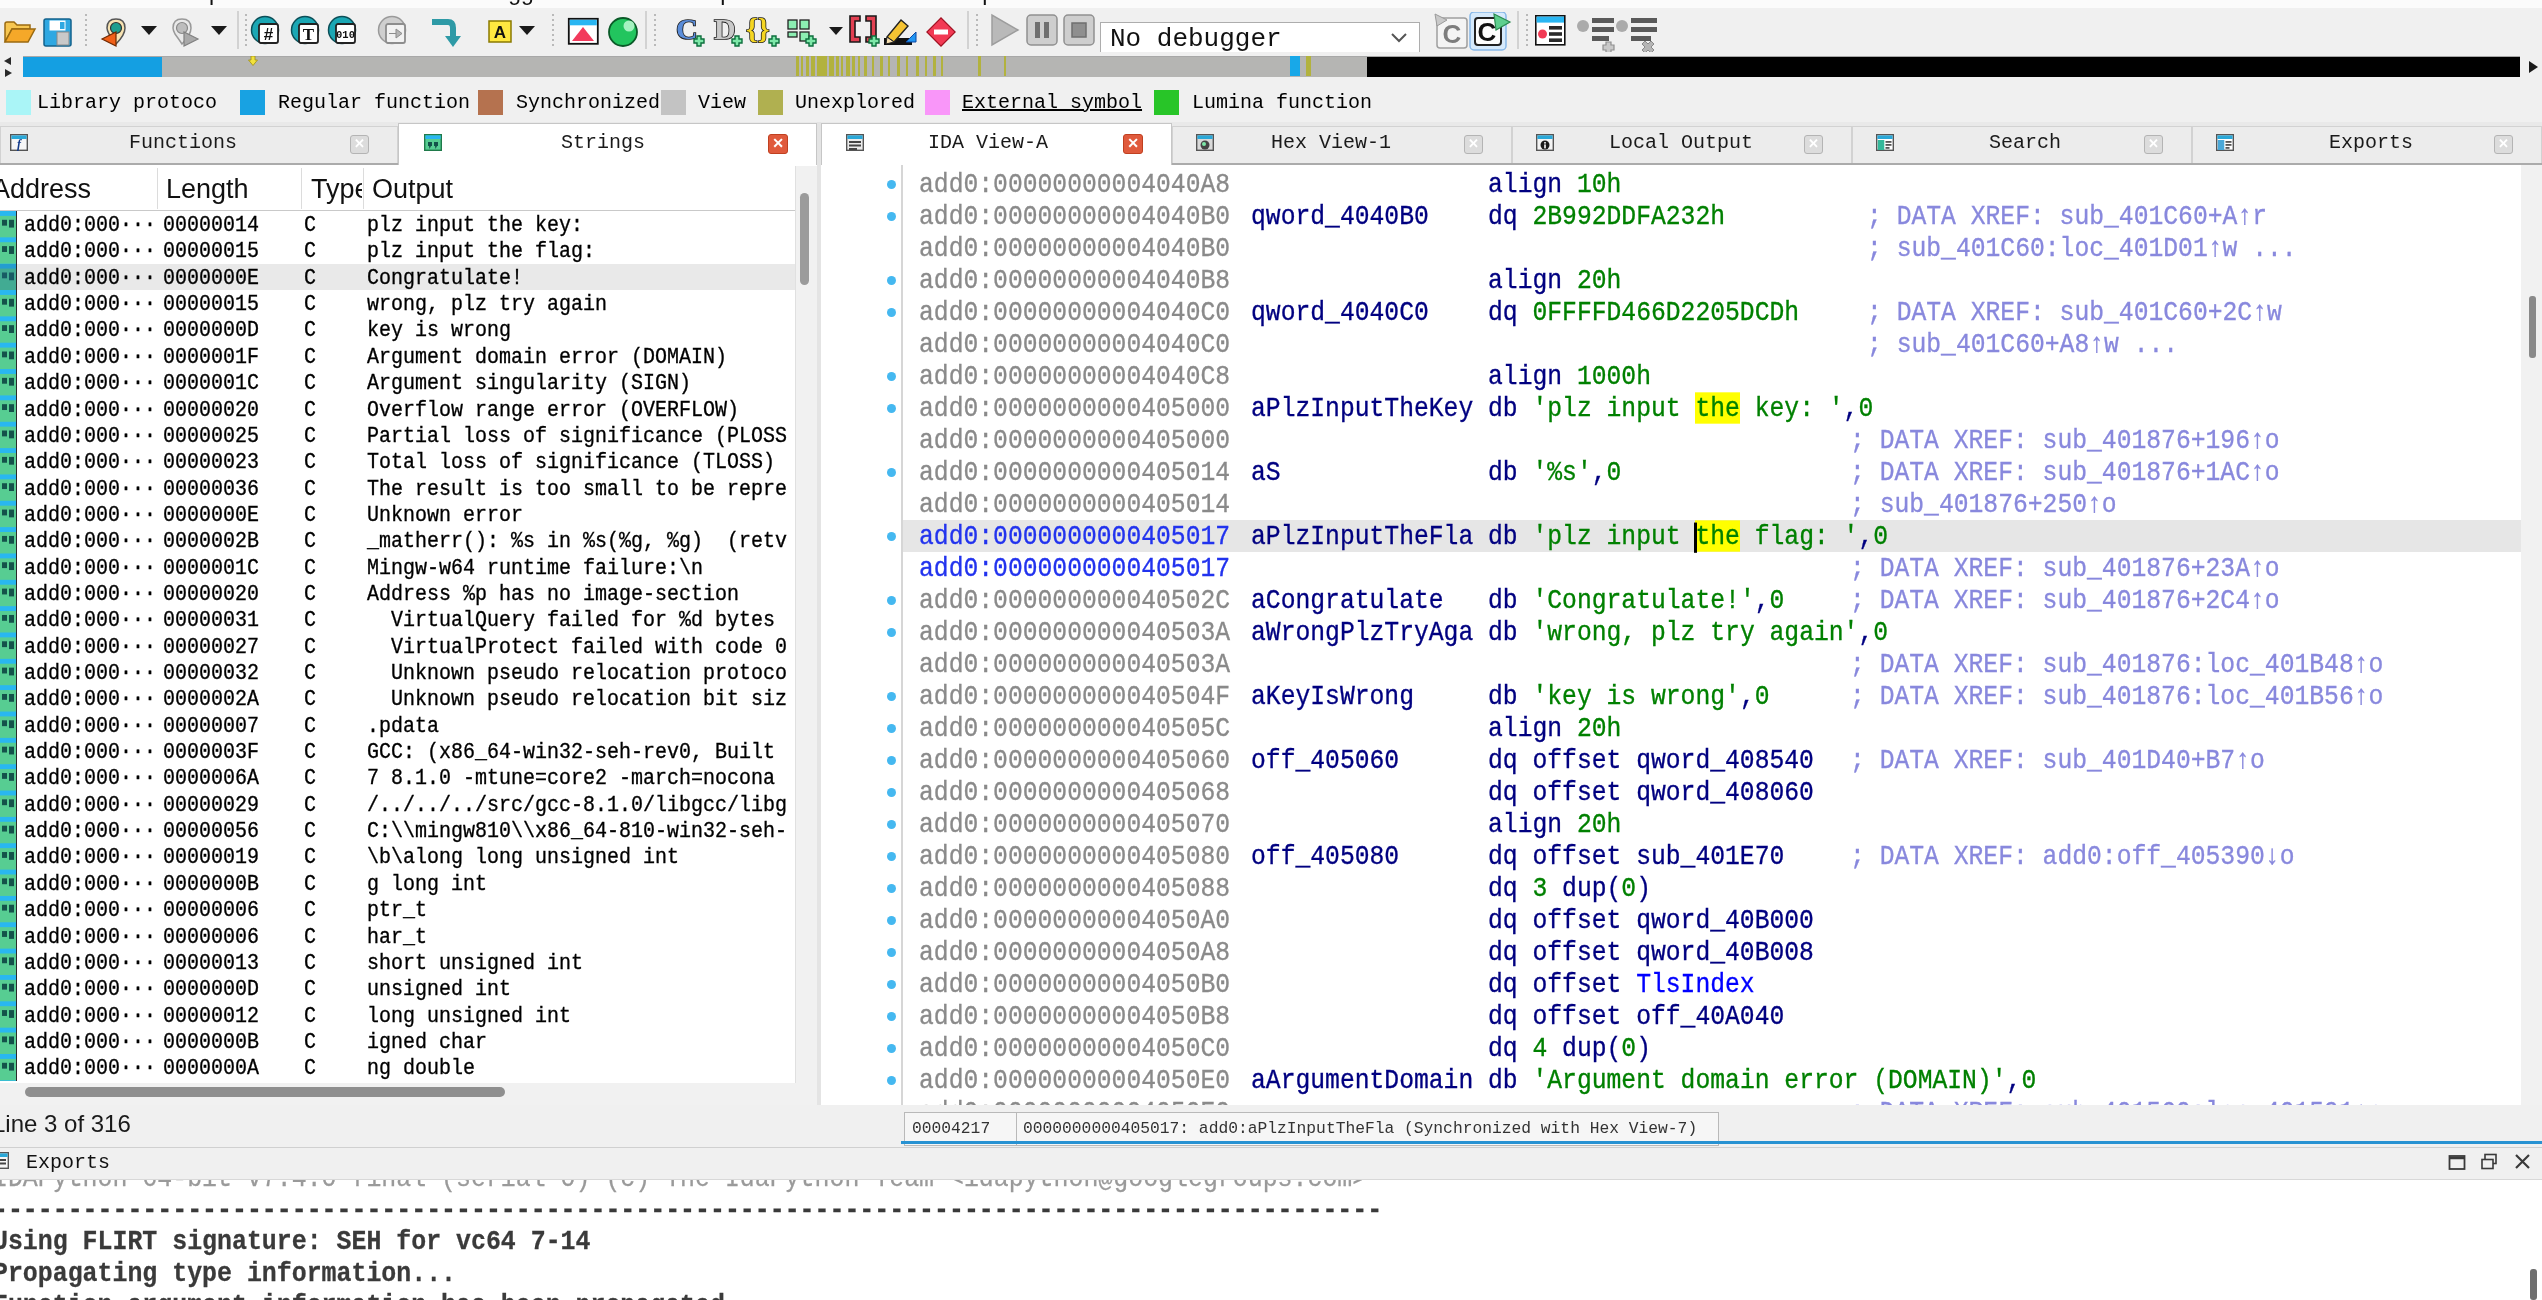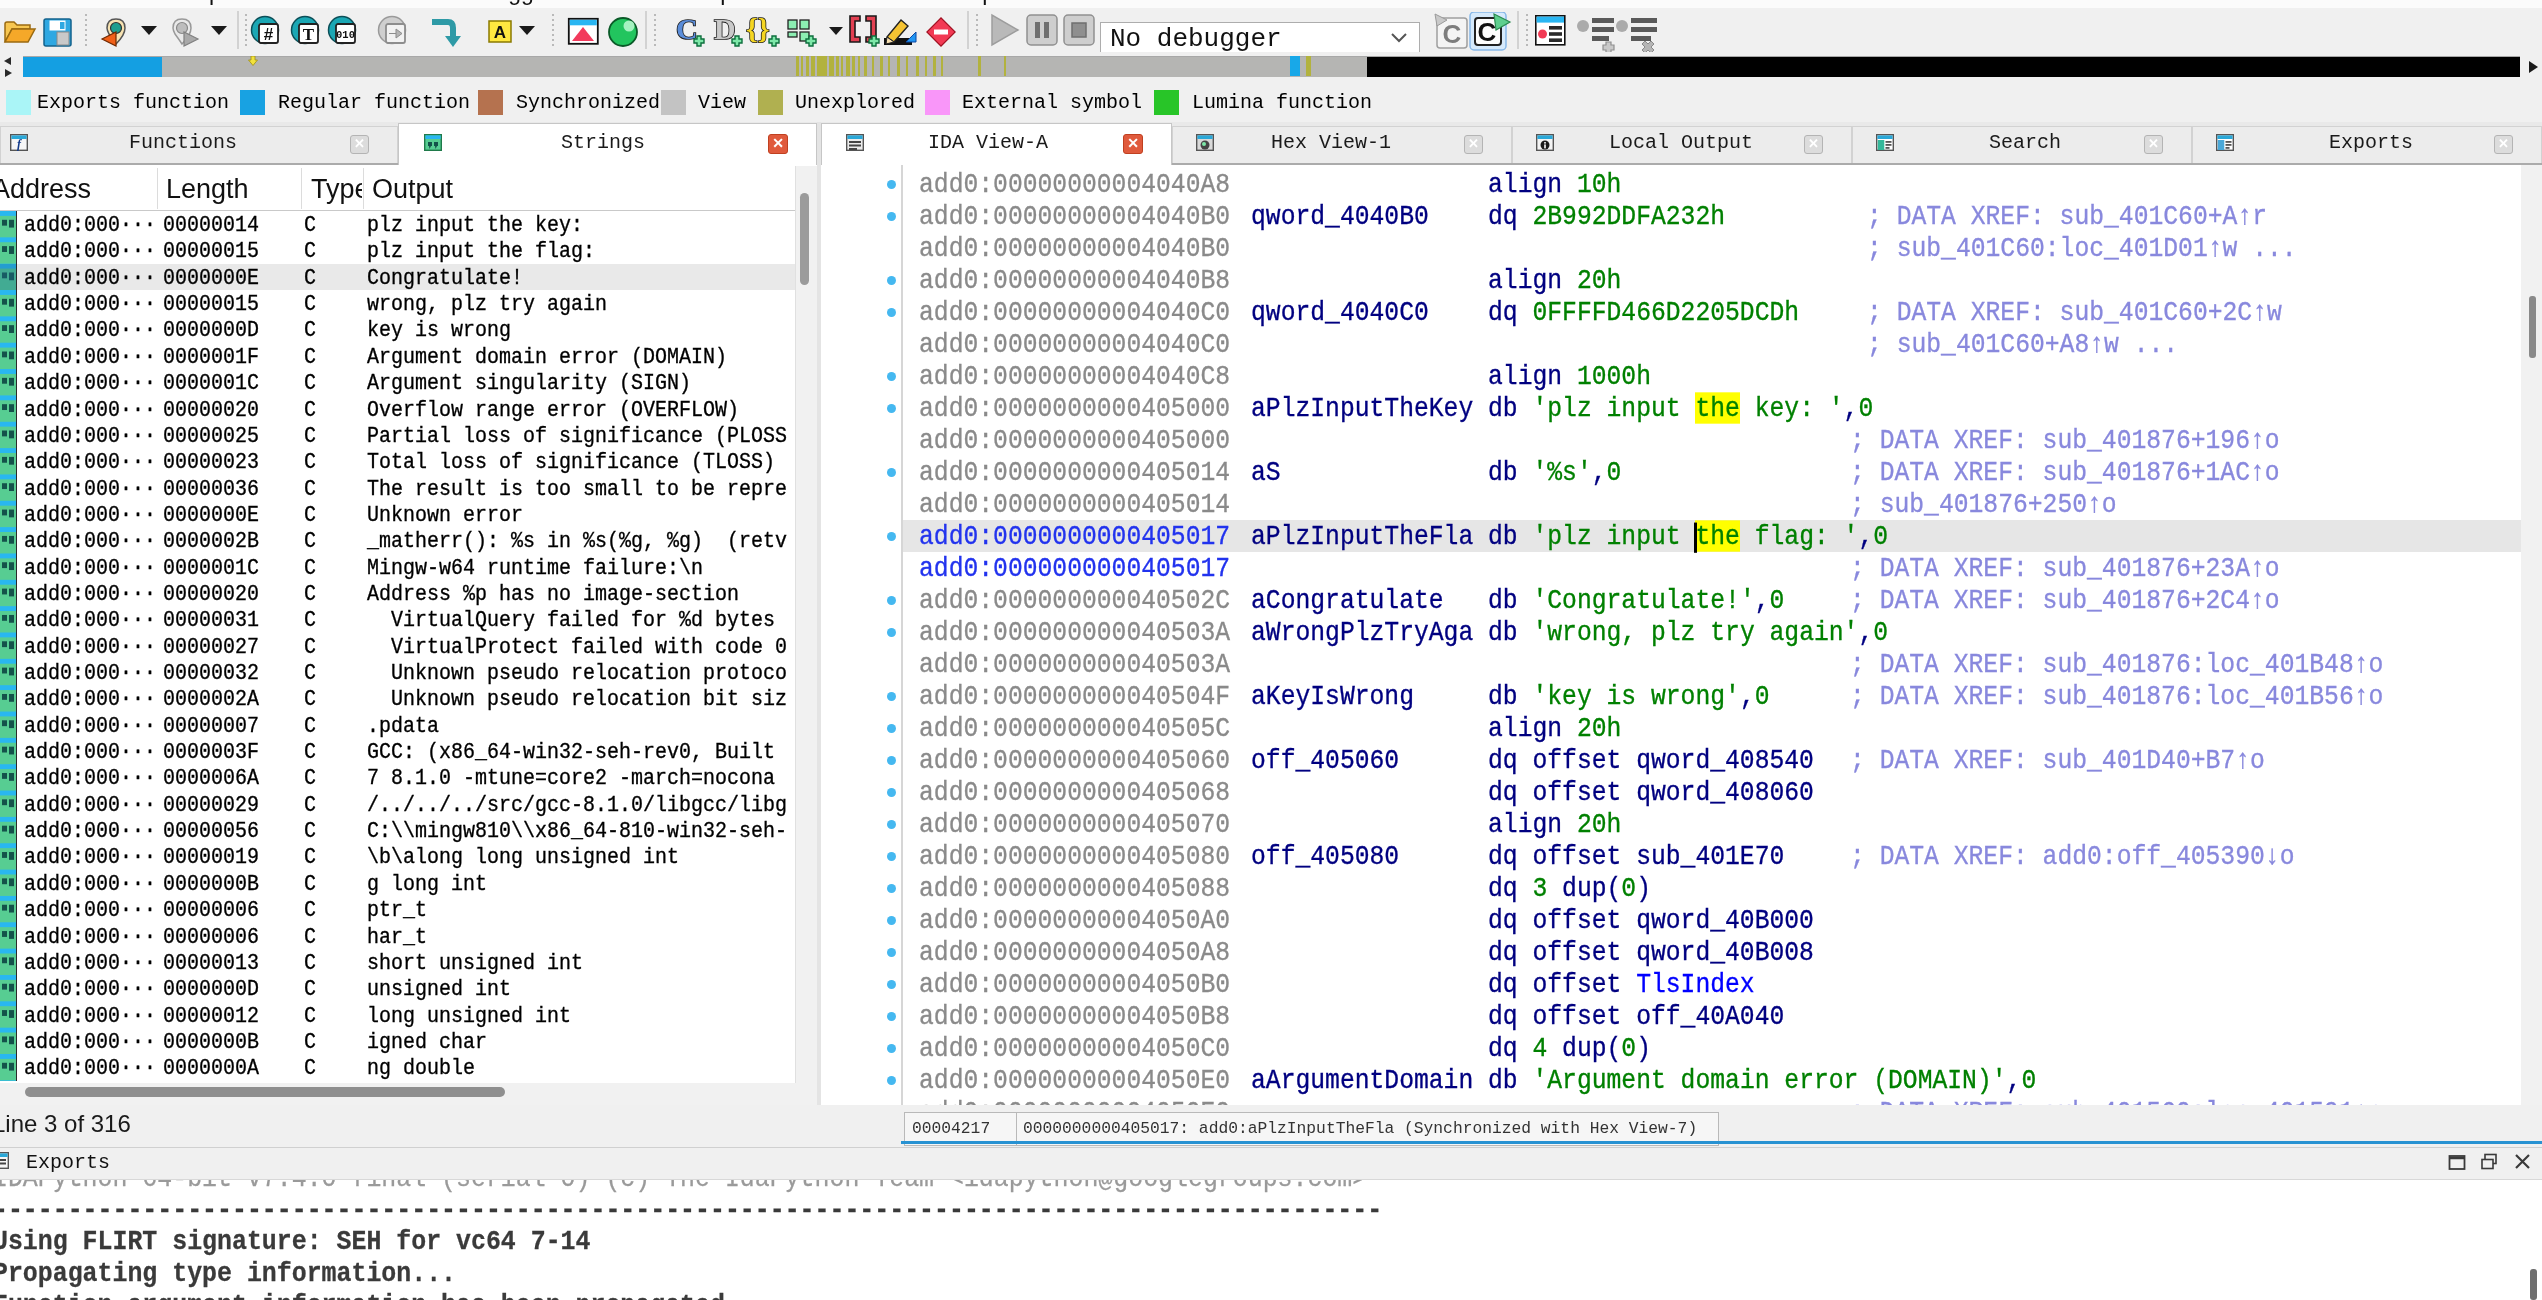--- a/index.html
+++ b/index.html
@@ -215,31 +215,31 @@
 <div class="abs" style="left:1004px;top:56px;width:2px;height:20px;background:#b2b23e;"></div>
 <div class="abs" style="left:1306px;top:56px;width:5px;height:20px;background:#b2b23e;"></div>
 <div class="abs" style="left:1290px;top:56px;width:10px;height:20px;background:#18a8e8;"></div>
 <svg class="abs" style="left:248px;top:56px;" width="10" height="10">
     <path d="M3 0 L7 0 L7 4 L9.5 4 L5 9.5 L0.5 4 L3 4 Z" fill="#f2e23c" stroke="#a09010" stroke-width="0.8"></path>
   </svg>
 <svg class="abs" style="left:2526px;top:60px;" width="14" height="14">
     <path d="M3 1 L3 13 L12 7 Z" fill="#1a1a1a"></path>
   </svg>
 <div class="abs" style="left:6px;top:90px;width:25px;height:25px;background:#aaf5f7;"></div>
-<div class="abs mono" style="left:37px;top:91px;font-size:20px;color:#000;">Exports function</div>
+<div class="abs mono" style="left:37px;top:91px;font-size:20px;color:#000;">Library protoco</div>
 <div class="abs" style="left:240px;top:90px;width:25px;height:25px;background:#18a2e2;"></div>
 <div class="abs mono" style="left:278px;top:91px;font-size:20px;color:#000;">Regular function</div>
 <div class="abs" style="left:478px;top:90px;width:25px;height:25px;background:#b5724f;"></div>
 <div class="abs mono" style="left:516px;top:91px;font-size:20px;color:#000;">Synchronized</div>
 <div class="abs" style="left:661px;top:90px;width:25px;height:25px;background:#c3c3c3;"></div>
 <div class="abs mono" style="left:698px;top:91px;font-size:20px;color:#000;">View</div>
 <div class="abs" style="left:758px;top:90px;width:25px;height:25px;background:#b0b050;"></div>
 <div class="abs mono" style="left:795px;top:91px;font-size:20px;color:#000;">Unexplored</div>
 <div class="abs" style="left:925px;top:90px;width:25px;height:25px;background:#f996f9;"></div>
-<div class="abs mono" style="left:962px;top:91px;font-size:20px;color:#000;">External symbol</div>
+<div class="abs mono" style="left:962px;top:91px;font-size:20px;color:#000;text-decoration:underline;">External symbol</div>
 <div class="abs" style="left:1154px;top:90px;width:25px;height:25px;background:#28c528;"></div>
 <div class="abs mono" style="left:1192px;top:91px;font-size:20px;color:#000;">Lumina function</div>
 <div class="abs" style="left:0;top:122px;width:2542px;height:43px;background:#e9e9e9;"></div>
 <div class="abs" style="left:0;top:163px;width:2542px;height:2px;background:#ababab;"></div>
 <div class="abs" style="left:0px;top:126px;width:398px;height:37px;background:#ececec;border:1px solid #d2d2d2;border-bottom:none;box-sizing:border-box;"></div>
 <svg class="abs" style="left:10px;top:134px;" width="19" height="18">
     <rect x="0.7" y="0.7" width="16.6" height="15.6" fill="#f6f6f6" stroke="#555" stroke-width="1.4"></rect>
     <rect x="1.4" y="1.4" width="15.2" height="3.6" fill="#2aa8d8"></rect>
     <text x="9" y="14" font-size="12" font-style="italic" font-weight="bold" fill="#123a8a" text-anchor="middle" font-family="Liberation Serif">f</text>
   </svg>

